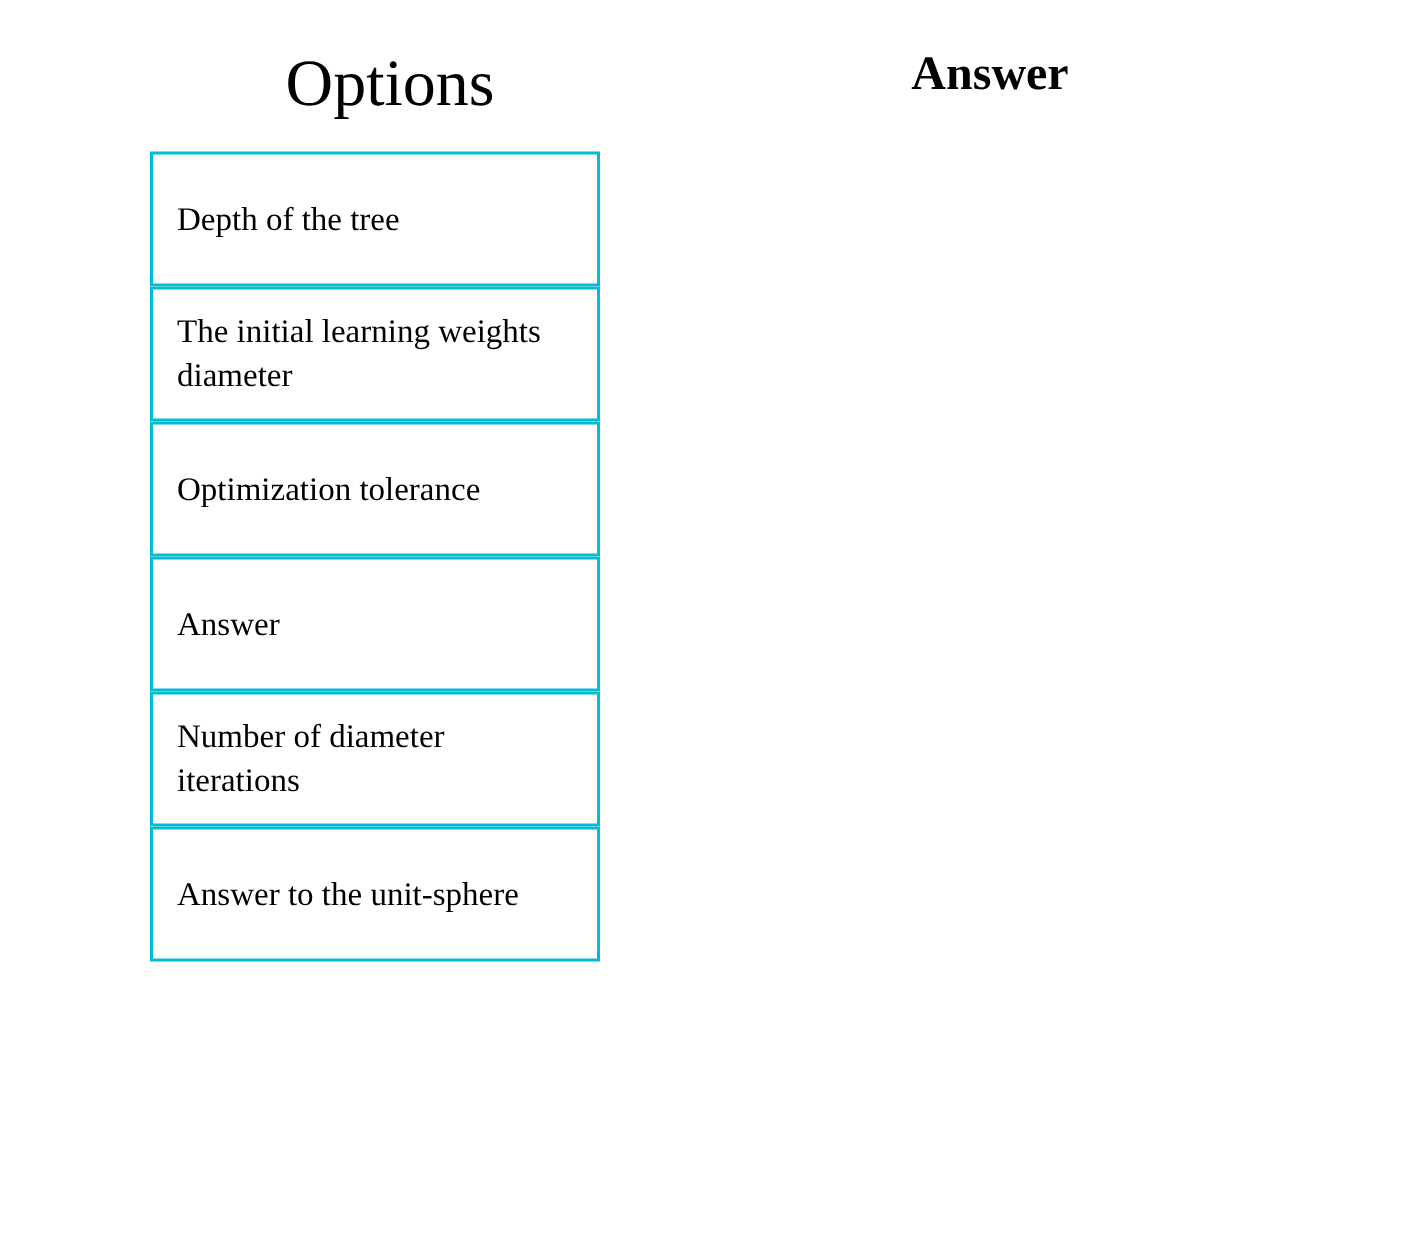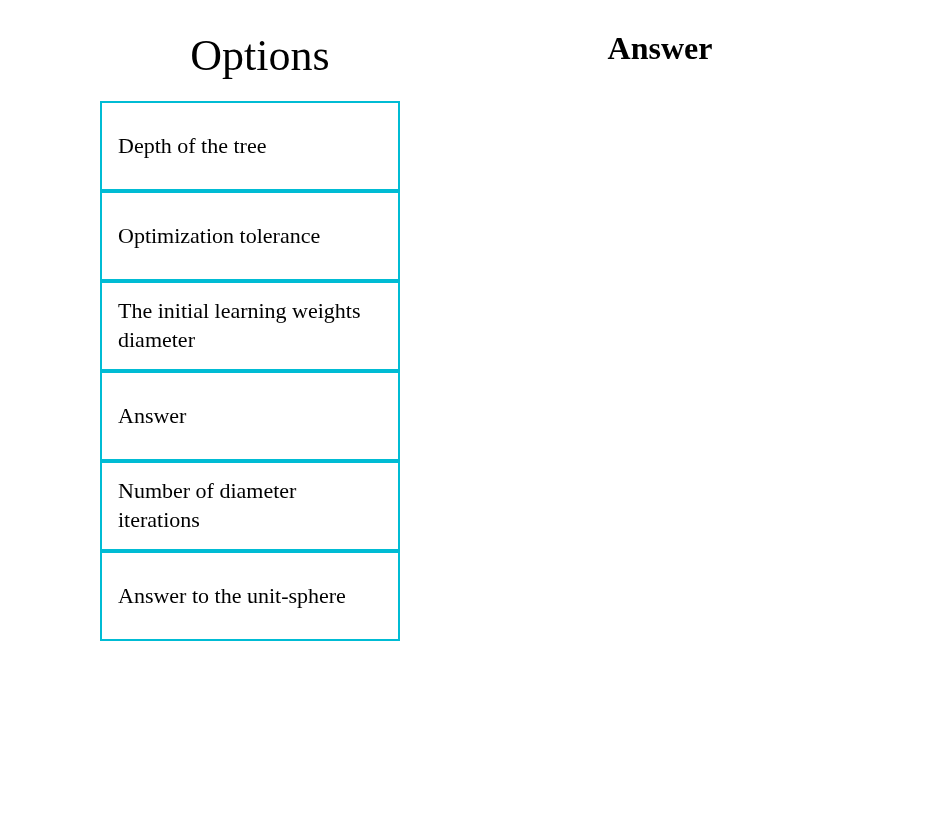--- a/index.html
+++ b/index.html
@@ -80,24 +80,24 @@
   <div class="headers-row">
     <div class="header-options">Options</div>
     <div class="header-answer">Answer</div>
   </div>
 
   <div class="options-column" id="options-list">
   <div class="option-card">
         <span class="option-card-text">Depth of the tree</span>
       </div>
       <div class="option-card">
-        <span class="option-card-text">Optimization tolerance</span>
+        <span class="option-card-text">The initial learning weights diameter</span>
       </div>
       <div class="option-card">
-        <span class="option-card-text">The initial learning weights diameter</span>
+        <span class="option-card-text">Optimization tolerance</span>
       </div>
       <div class="option-card">
         <span class="option-card-text">Answer</span>
       </div>
       <div class="option-card">
         <span class="option-card-text">Number of diameter iterations</span>
       </div>
       <div class="option-card">
         <span class="option-card-text">Answer to the unit-sphere</span>
       </div>

